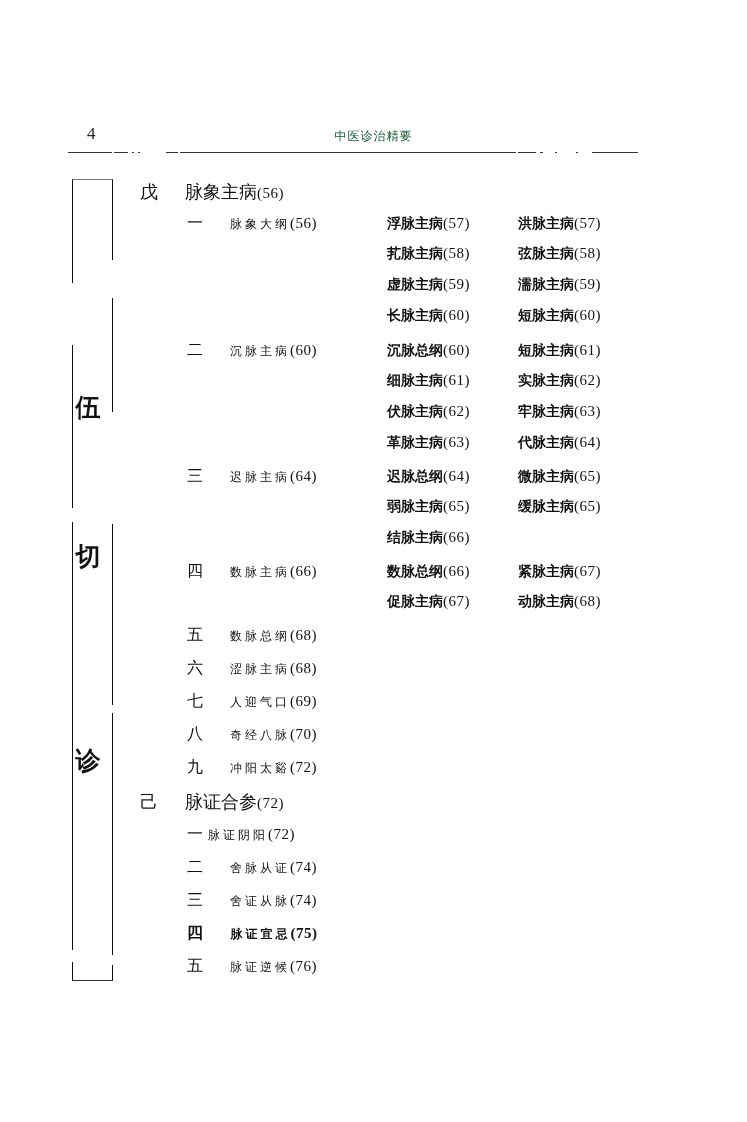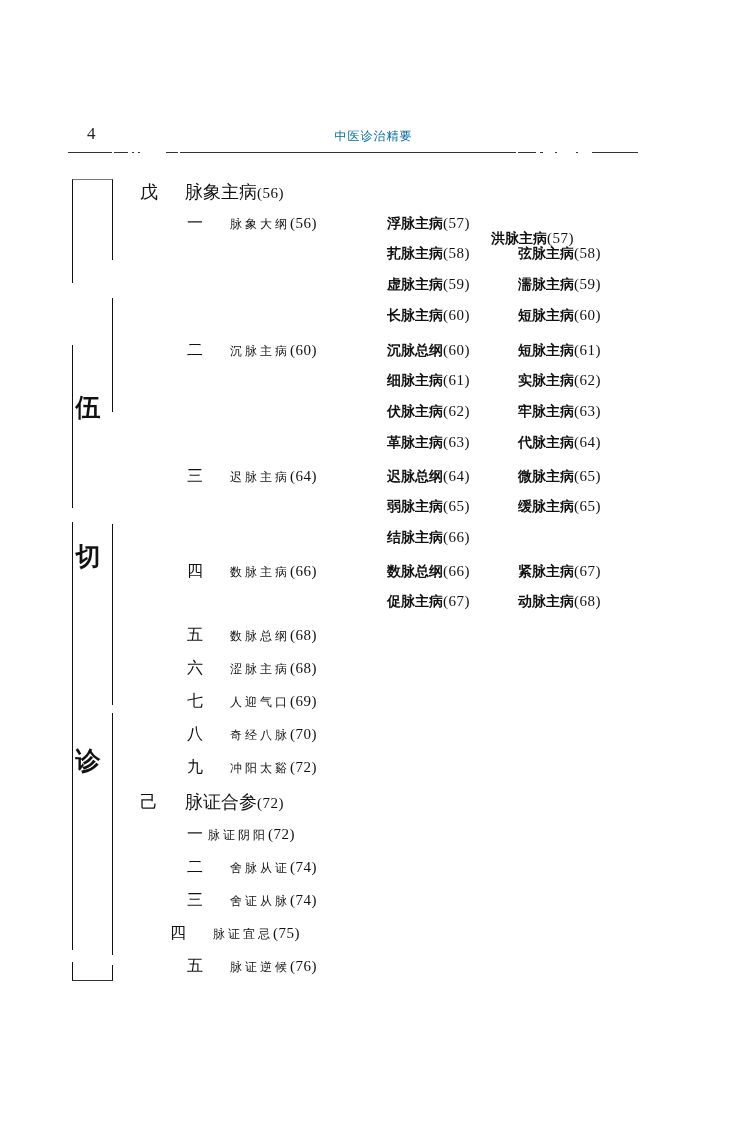--- a/index.html
+++ b/index.html
@@ -7,21 +7,21 @@
     width: 747px; height: 1122px; position: relative; overflow: hidden;
     font-family: "DejaVu Serif", "Liberation Serif", serif;
     color: #111111;
   }
   .page-number {
     position: absolute; left: 87px; top: 124px;
     font-family: "Liberation Serif", serif; font-size: 17px; color: #222;
   }
   .running-head {
     position: absolute; left: 0; width: 747px; top: 128px; text-align: center;
-    font-family: Liberation Serif, serif; font-size: 12px; letter-spacing: 1px; color: #0369a1;
+    font-family: Liberation Serif, serif; font-size: 12px; letter-spacing: 1px; color: #14532d;
   }
   .head-rule { position: absolute; top: 152px; height: 1px; background: #333; }
 
   
   .side-box {
     position: absolute; left: 72px; top: 179px; width: 41px; height: 802px;
     border-left: 1.4px solid #111; border-right: 1.4px solid #111;
     border-top: 1.5px solid #777; border-bottom: 1.5px solid #333;
     box-sizing: border-box;
   }
@@ -79,21 +79,21 @@
   <div class="toc-line" style="left:140px;top:180px;">
     <span class="lvl1-mark">戊</span>
     <span class="lvl1-title" style="margin-left:22px;">脉象主病</span><span class="page-ref">(56)</span>
   </div>
 
   <div class="toc-line" style="left:187px;top:213px;">
     <span class="lvl2-mark">一</span>
     <span class="lvl2-title" style="margin-left:22px;">脉象大纲</span><span class="page-ref">(56)</span>
   </div>
   <div class="toc-line lvl3" style="left:387px;top:215px;"><span>浮脉主病</span><span class="page-ref">(57)</span></div>
-  <div class="toc-line lvl3" style="left:491px;top:215px;margin-top:15px;"><span>洪脉主病</span><span class="page-ref">(57)</span></div>
+  <div class="toc-line lvl3" style="left:518px;top:215px;"><span>洪脉主病</span><span class="page-ref">(57)</span></div>
   <div class="toc-line lvl3" style="left:387px;top:245px;"><span>芤脉主病</span><span class="page-ref">(58)</span></div>
   <div class="toc-line lvl3" style="left:518px;top:245px;"><span>弦脉主病</span><span class="page-ref">(58)</span></div>
   <div class="toc-line lvl3" style="left:387px;top:276px;"><span>虚脉主病</span><span class="page-ref">(59)</span></div>
   <div class="toc-line lvl3" style="left:518px;top:276px;"><span>濡脉主病</span><span class="page-ref">(59)</span></div>
   <div class="toc-line lvl3" style="left:387px;top:307px;"><span>长脉主病</span><span class="page-ref">(60)</span></div>
   <div class="toc-line lvl3" style="left:518px;top:307px;"><span>短脉主病</span><span class="page-ref">(60)</span></div>
 
   <div class="toc-line" style="left:187px;top:340px;">
     <span class="lvl2-mark">二</span>
     <span class="lvl2-title" style="margin-left:22px;">沉脉主病</span><span class="page-ref">(60)</span>
@@ -156,21 +156,21 @@
     <span class="lvl2-title" style="">脉证阴阳</span><span class="page-ref">(72)</span>
   </div>
   <div class="toc-line" style="left:187px;top:857px;">
     <span class="lvl2-mark">二</span>
     <span class="lvl2-title" style="margin-left:22px;">舍脉从证</span><span class="page-ref">(74)</span>
   </div>
   <div class="toc-line" style="left:187px;top:890px;">
     <span class="lvl2-mark">三</span>
     <span class="lvl2-title" style="margin-left:22px;">舍证从脉</span><span class="page-ref">(74)</span>
   </div>
-  <div class="toc-line" style="left:170px;top:923px;">
+  <div class="toc-line" style="left:187px;top:923px;font-weight:bold;">
     <span class="lvl2-mark">四</span>
     <span class="lvl2-title" style="margin-left:22px;">脉证宜忌</span><span class="page-ref">(75)</span>
   </div>
   <div class="toc-line" style="left:187px;top:956px;">
     <span class="lvl2-mark">五</span>
     <span class="lvl2-title" style="margin-left:22px;">脉证逆候</span><span class="page-ref">(76)</span>
   </div>
 </div>
 
 </body></html>

